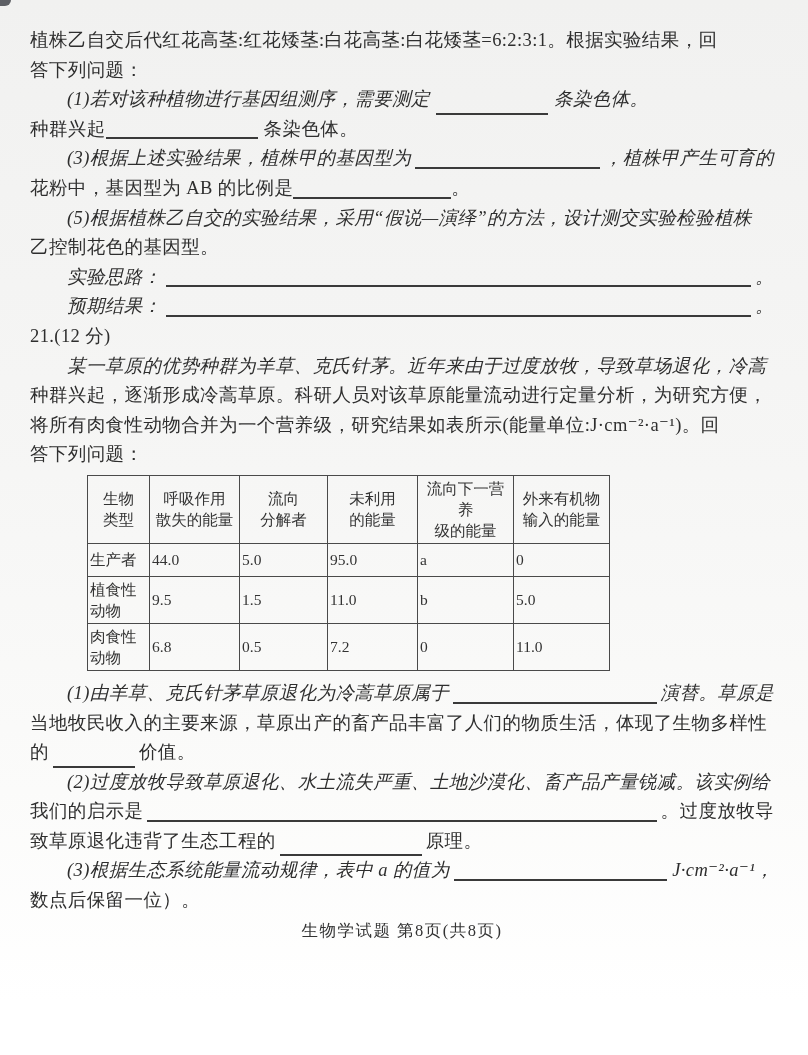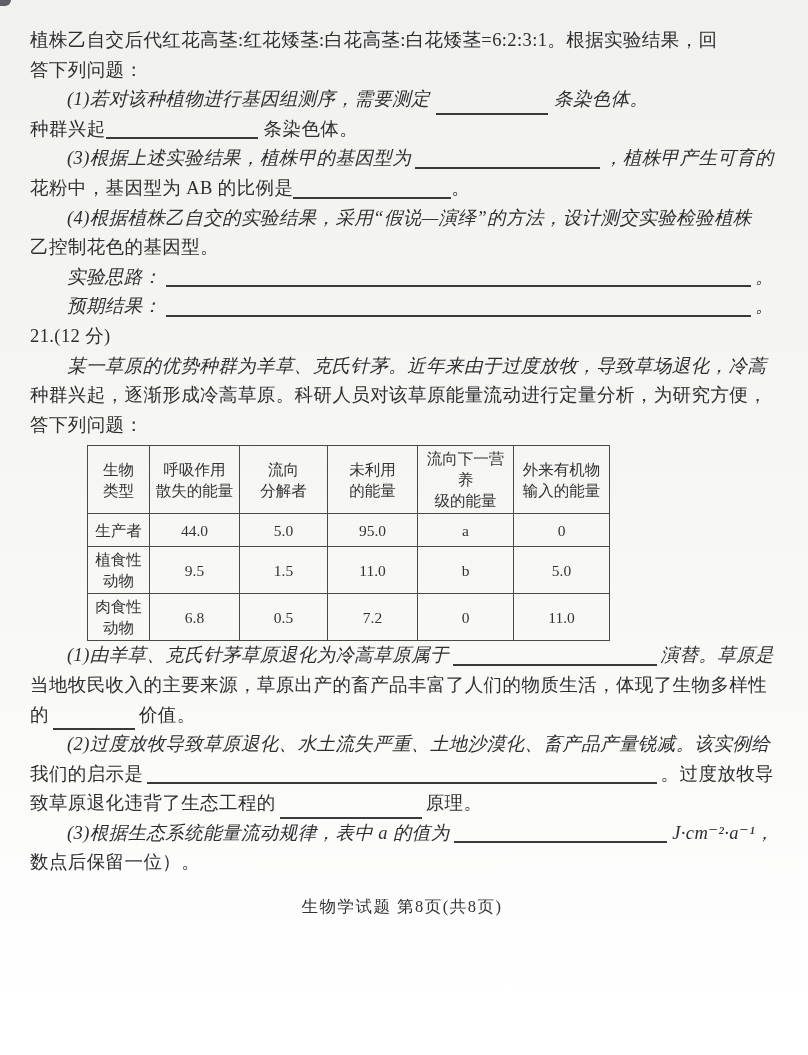--- a/index.html
+++ b/index.html
@@ -39,41 +39,40 @@
   }
   .grow { flex: 1 1 auto; min-width: 60px; margin-left: 4px; margin-right: 4px; }
   .w112 { width: 112px; margin: 0 6px; }
   .w152 { width: 152px; margin-right: 6px; }
   .w158 { width: 158px; }
   .w82  { width: 82px; margin: 0 4px; }
   .w142 { width: 142px; margin: 0 4px; }
   .unit { margin-left: 1px; }
   table.exam-table {
     border-collapse: collapse;
-    margin: 5px 0 0 57px;
+    margin: 5px 0 8px 57px;
     width: 522px;
     font-size: 15.5px;
-    text-align: center;
     color: #333;
     table-layout: fixed;
     letter-spacing: 0;
   }
   table.exam-table th, table.exam-table td {
     border: 1.6px solid #4a4a4a;
     font-weight: normal;
     white-space: pre-line;
     line-height: 21px;
     padding: 2px 2px;
     vertical-align: middle;
   }
   tr.hdr-row   { height: 62px; }
   tr.row-thin  { height: 33px; }
   tr.row-tall  { height: 47px; }
   .footer {
-    margin-top: 18px;
+    margin-top: 4px;
     text-align: center;
     font-size: 16.5px;
     letter-spacing: 1.5px;
     color: #333;
   }
 </style>
 </head>
 <body>
 
 <div class="corner-artifact"></div>
@@ -92,35 +91,36 @@
       <span>种群兴起</span><span class="blank w152"></span><span>条染色体。</span>
     </div>
 
     <div class="line indent">
       <span>(3)根据上述实验结果，植株甲的基因型为</span><span class="blank grow"></span><span>，植株甲产生可育的</span>
     </div>
     <div class="line">
       <span>花粉中，基因型为 AB 的比例是</span><span class="blank w158"></span><span>。</span>
     </div>
 
-    <div class="line indent"><span>(4)根据植株乙自交的实验结果，采用“假说—演绎”的方法，设计测交实验检验植株</span></div>
+    <div class="line indent"><span>(5)根据植株乙自交的实验结果，采用“假说—演绎”的方法，设计测交实验检验植株</span></div>
     <div class="line"><span>乙控制花色的基因型。</span></div>
 
     <div class="line indent">
       <span>实验思路：</span><span class="blank grow"></span><span>。</span>
     </div>
     <div class="line indent">
       <span>预期结果：</span><span class="blank grow"></span><span>。</span>
     </div>
   </div>
 
   <div>
     <div class="line"><span>21.(12 分)</span></div>
     <div class="line indent"><span>某一草原的优势种群为羊草、克氏针茅。近年来由于过度放牧，导致草场退化，冷蒿</span></div>
     <div class="line"><span>种群兴起，逐渐形成冷蒿草原。科研人员对该草原能量流动进行定量分析，为研究方便，</span></div>
+    <div class="line"><span>将所有肉食性动物合并为一个营养级，研究结果如表所示(能量单位:J·cm⁻²·a⁻¹)。回</span></div>
     <div class="line"><span>答下列问题：</span></div>
 
     <table class="exam-table">
       <colgroup>
         <col style="width:62px">
           <col style="width:90px">
           <col style="width:88px">
         <col style="width:90px">
           <col style="width:96px">
           <col style="width:96px">

